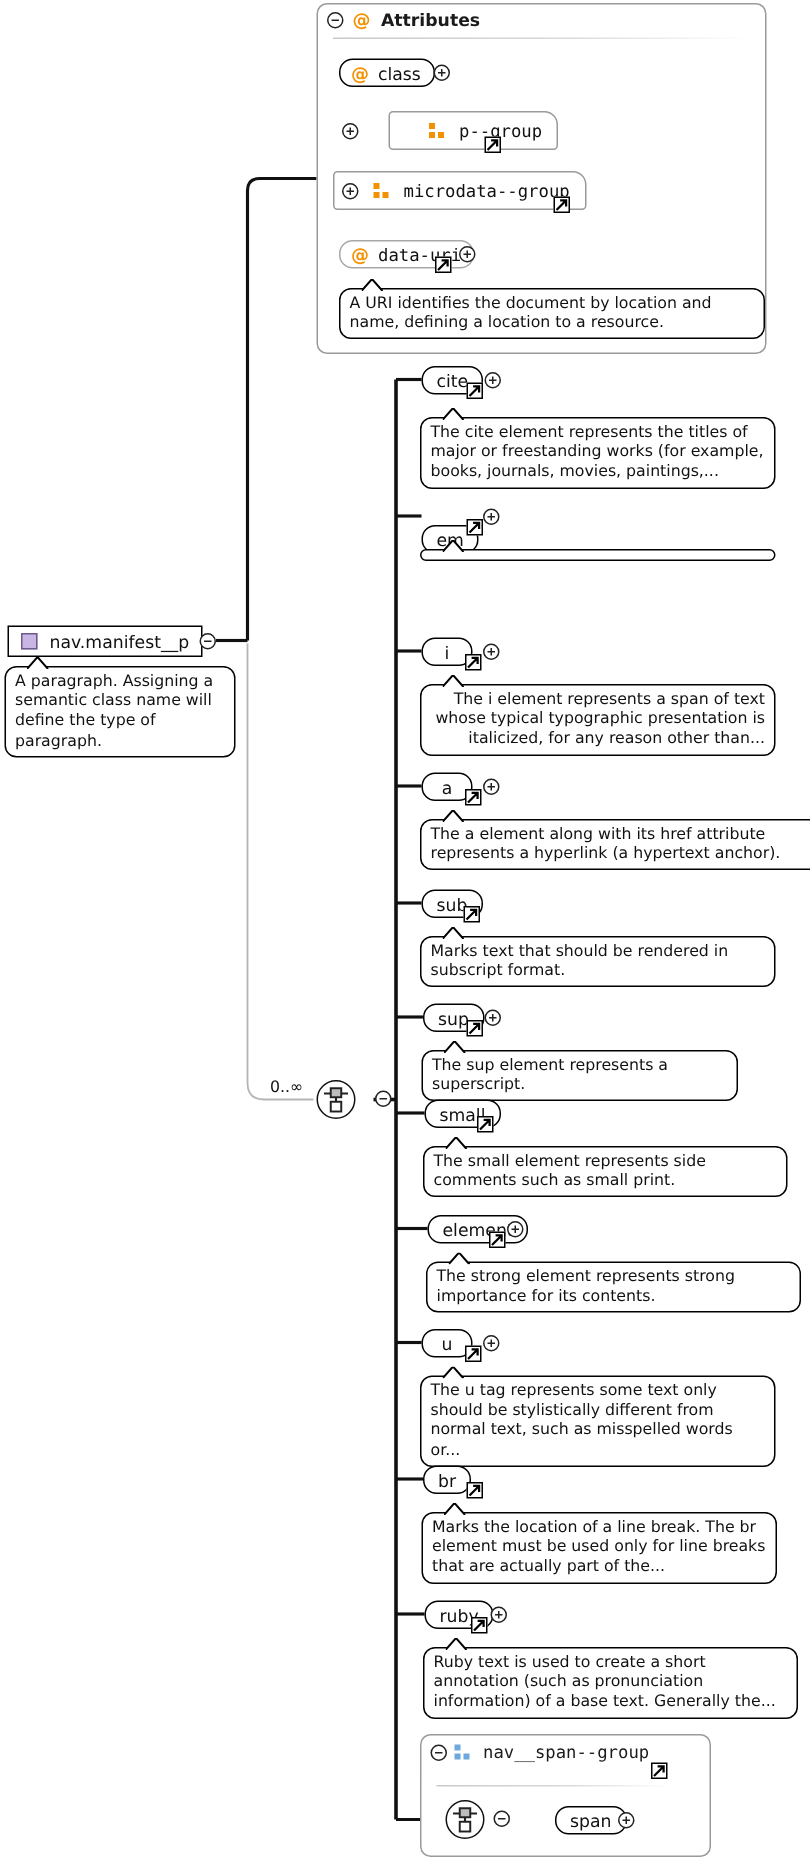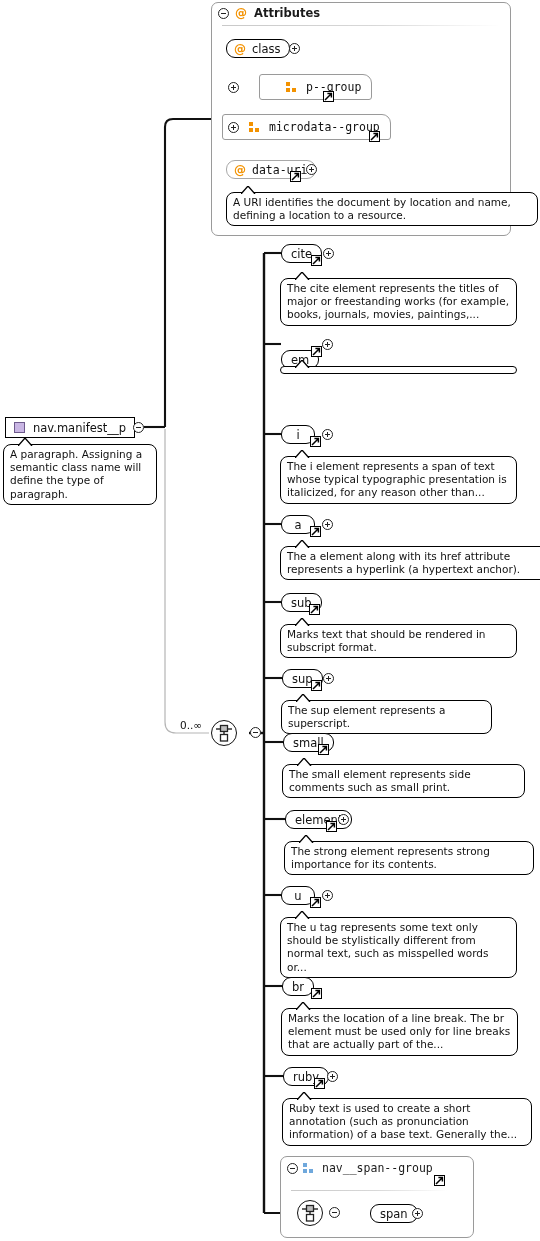--- a/index.html
+++ b/index.html
@@ -289,21 +289,21 @@
     <span class="at-sign">@</span>
     <span style="font-family:'DejaVu Sans Mono','Liberation Mono',monospace;">data-uri</span>
   </div>
   <div class="goto" style="left:290px; top:171px;">
     <svg width="9" height="9" viewBox="0 0 9 9">
         <path d="M1,8 L7,2 M3.4,1.6 H7.4 V5.6" stroke="#000" stroke-width="1.5" fill="none"></path>
       </svg>
   </div>
   <div class="pm plus" style="left:306px; top:164px;"></div>
 
-  <div class="bubble" style="left:226px; top:192px; width:312px;">
+  <div class="bubble" style="left:226px; top:192px; width:284px;">
     <span class="tail">
       <svg width="15" height="8" viewBox="0 0 15 8">
         <path d="M0,8 L7,0 L14,8" fill="#fff" stroke="#000" stroke-width="1.3"></path>
       </svg>
     </span>
     <span>A URI identifies the document by location and name, defining a location to a resource.</span>
   </div>
 
   <div class="occurs" style="left:180px; top:719px;">0..∞</div>
   <div class="seq" style="left:211px; top:720px;">
@@ -353,21 +353,21 @@
 
   <div class="elem" style="left:281px; top:425px; min-width:34px;">
     <span>i</span>
   </div>
   <div class="goto" style="left:310px; top:436px;">
     <svg width="9" height="9" viewBox="0 0 9 9">
         <path d="M1,8 L7,2 M3.4,1.6 H7.4 V5.6" stroke="#000" stroke-width="1.5" fill="none"></path>
       </svg>
   </div>
   <div class="pm plus" style="left:322px; top:429px;"></div>
-  <div class="bubble" style="left:280px; top:456px; width:237px;">
+  <div class="bubble" style="left:280px; top:456px; width:237px;text-align:right;">
     <span class="tail">
       <svg width="15" height="8" viewBox="0 0 15 8">
           <path d="M0,8 L7,0 L14,8" fill="#fff" stroke="#000" stroke-width="1.3"></path>
         </svg>
     </span>
     <span>The i element represents a span of text whose typical typographic presentation is italicized, for any reason other than...</span>
   </div>
 
   <div class="elem" style="left:281px; top:515px; min-width:34px;">
     <span>a</span>

